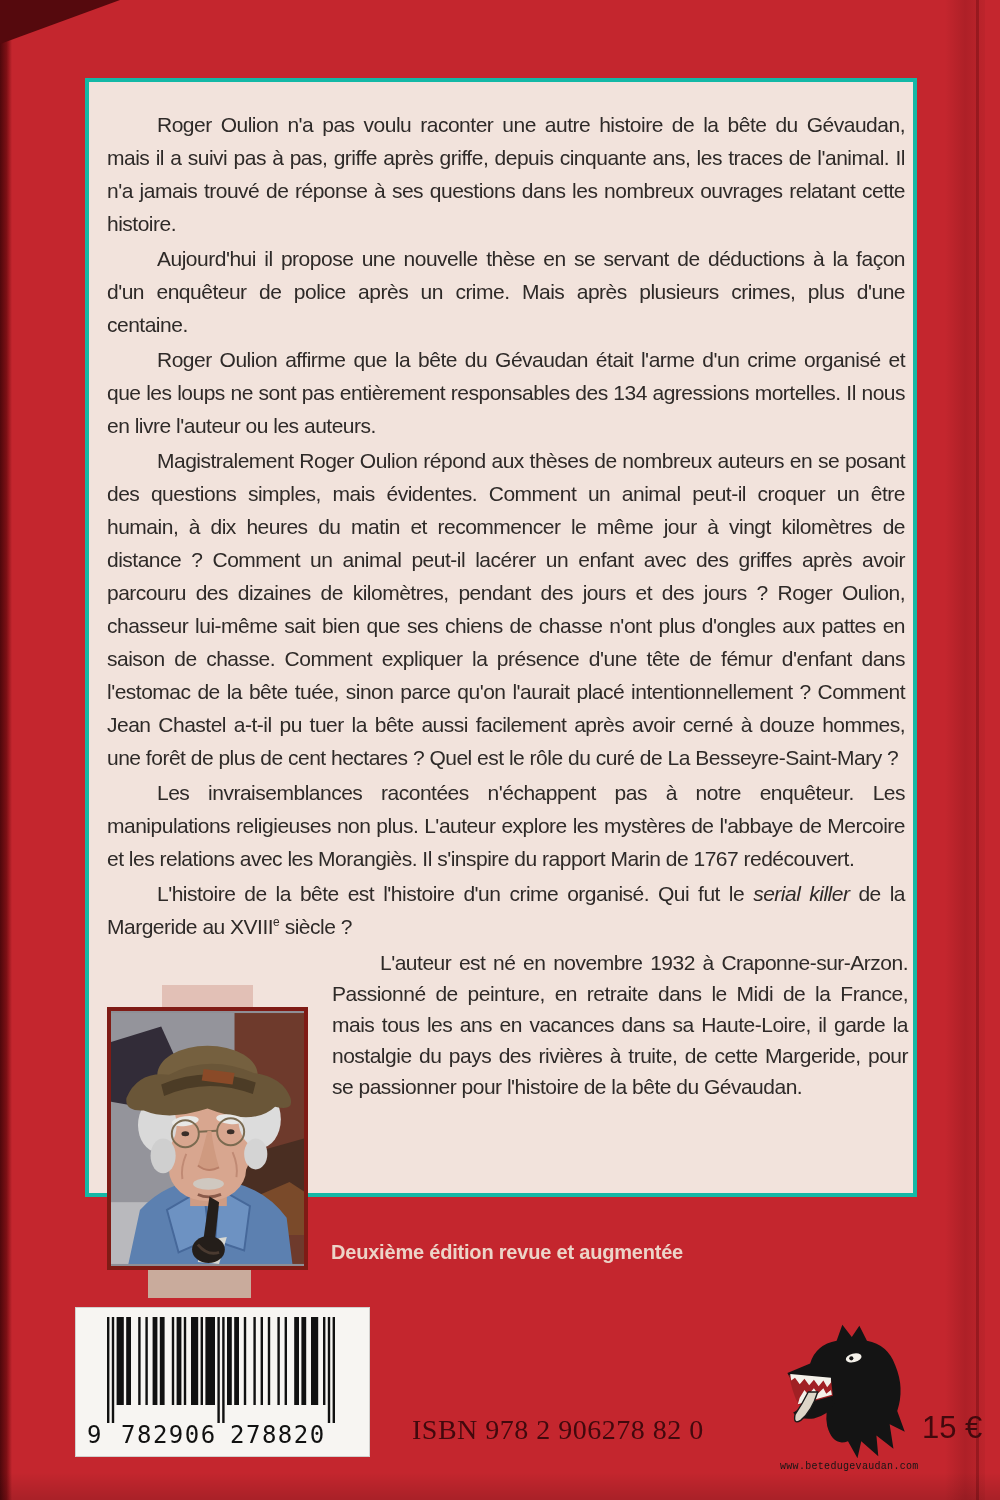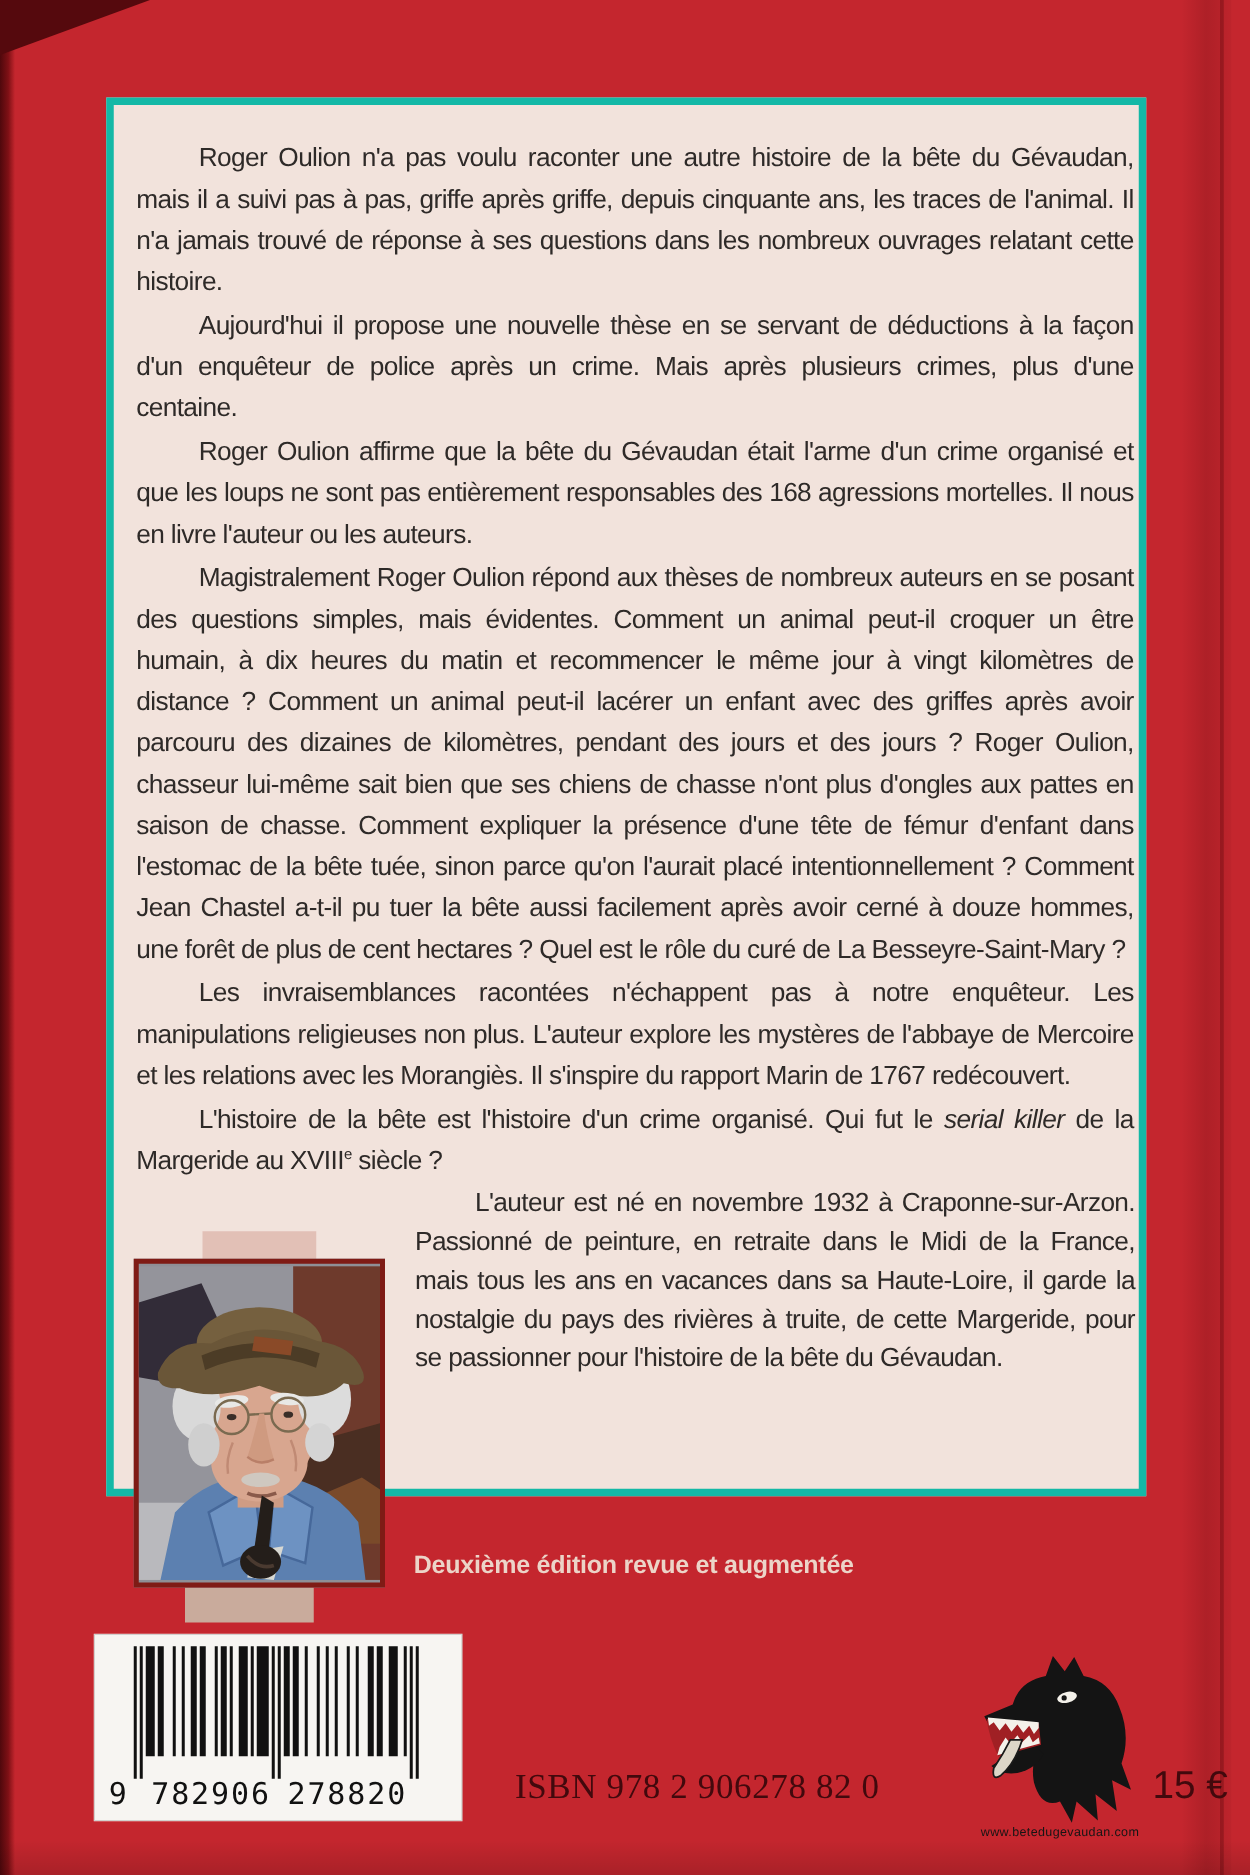--- a/index.html
+++ b/index.html
@@ -15,21 +15,21 @@
     clip-path:polygon(0 0,100% 0,0 100%);}
   .crease-right{position:absolute;left:945px;top:0;width:40px;height:100%;
     background:linear-gradient(to right,rgba(60,0,4,0),rgba(60,0,4,.16) 50%,rgba(60,0,4,.05));}
   .edge-right-line{position:absolute;left:976px;top:0;width:3px;height:100%;background:rgba(70,0,5,.28);}
   .shade-bottom{position:absolute;left:0;bottom:0;width:100%;height:28px;
     background:linear-gradient(to bottom,rgba(0,0,0,0),rgba(0,0,0,.14));}
 
   
   .panel{
     position:absolute; left:85px; top:78px; width:832px; height:1119px;
-    background:#f2e3dc; border:6px solid #14b8a6; box-sizing:border-box;
+    background:#f2e3dc; border:4px solid #14b8a6; box-sizing:border-box;
     padding:26px 16px 0 18px;
   }
   .synopsis{color:#2e2a28; font-size:21px; line-height:33px; letter-spacing:-0.5px;
     text-align:justify; width:798px;}
   .synopsis p{margin:0 0 2px 0; text-indent:50px;}
   .synopsis .it{font-style:italic;}
   .synopsis sup{font-size:12px; vertical-align:super; line-height:0;}
 
   
   .ribbon-top{position:absolute;left:162px;top:985px;width:91px;height:24px;background:#e2c0b6;}
@@ -67,39 +67,39 @@
     font-family:"Liberation Serif", serif; font-size:28px; color:#42090d; letter-spacing:.5px;
   }
   .price{
     position:absolute; left:922px; top:1410px;
     font-family:Liberation Sans, sans-serif; font-size:31px; color:#42090d;
   }
 
   .wolf{position:absolute; left:780px; top:1320px; width:136px; height:142px;}
   .website{
     position:absolute; left:780px; top:1461px; width:136px; text-align:center;
-    font-family:Liberation Sans, sans-serif; font-size:10px; color:#151515; letter-spacing:.3px;
+    font-family:Liberation Mono, monospace; font-size:10px; color:#151515; letter-spacing:.3px;
   }
 </style>
 </head>
 <body>
 
 <div class="cover">
 
   <div class="edge-left"></div>
   <div class="corner-tl"></div>
   <div class="crease-right"></div>
   <div class="edge-right-line"></div>
   <div class="shade-bottom"></div>
 
   <div class="panel">
     <div class="synopsis">
       <p>Roger Oulion n'a pas voulu raconter une autre histoire de la bête du Gévaudan, mais il a suivi pas à pas, griffe après griffe, depuis cinquante ans, les traces de l'animal. Il n'a jamais trouvé de réponse à ses questions dans les nombreux ouvrages relatant cette histoire.</p>
       <p>Aujourd'hui il propose une nouvelle thèse en se servant de déductions à la façon d'un enquêteur de police après un crime. Mais après plusieurs crimes, plus d'une centaine.</p>
-      <p>Roger Oulion affirme que la bête du Gévaudan était l'arme d'un crime organisé et que les loups ne sont pas entièrement responsables des 168 agressions mortelles. Il nous en livre l'auteur ou les auteurs.</p>
+      <p>Roger Oulion affirme que la bête du Gévaudan était l'arme d'un crime organisé et que les loups ne sont pas entièrement responsables des 134 agressions mortelles. Il nous en livre l'auteur ou les auteurs.</p>
       <p>Magistralement Roger Oulion répond aux thèses de nombreux auteurs en se posant des questions simples, mais évidentes. Comment un animal peut-il croquer un être humain, à dix heures du matin et recommencer le même jour à vingt kilomètres de distance ? Comment un animal peut-il lacérer un enfant avec des griffes après avoir parcouru des dizaines de kilomètres, pendant des jours et des jours ? Roger Oulion, chasseur lui-même sait bien que ses chiens de chasse n'ont plus d'ongles aux pattes en saison de chasse. Comment expliquer la présence d'une tête de fémur d'enfant dans l'estomac de la bête tuée, sinon parce qu'on l'aurait placé intentionnellement ? Comment Jean Chastel a-t-il pu tuer la bête aussi facilement après avoir cerné à douze hommes, une forêt de plus de cent hectares ? Quel est le rôle du curé de La Besseyre-Saint-Mary ?</p>
       <p>Les invraisemblances racontées n'échappent pas à notre enquêteur. Les manipulations religieuses non plus. L'auteur explore les mystères de l'abbaye de Mercoire et les relations avec les Morangiès. Il s'inspire du rapport Marin de 1767 redécouvert.</p>
       <p><span>L'histoire de la bête est l'histoire d'un crime organisé. Qui fut le </span><span class="it">serial killer</span><span> de la Margeride au </span><span>XVIII</span><sup>e</sup><span> siècle ?</span></p>
     </div>
   </div>
 
   <div class="ribbon-top"></div>
   <div class="ribbon-bottom"></div>
 
   <div class="photo">

